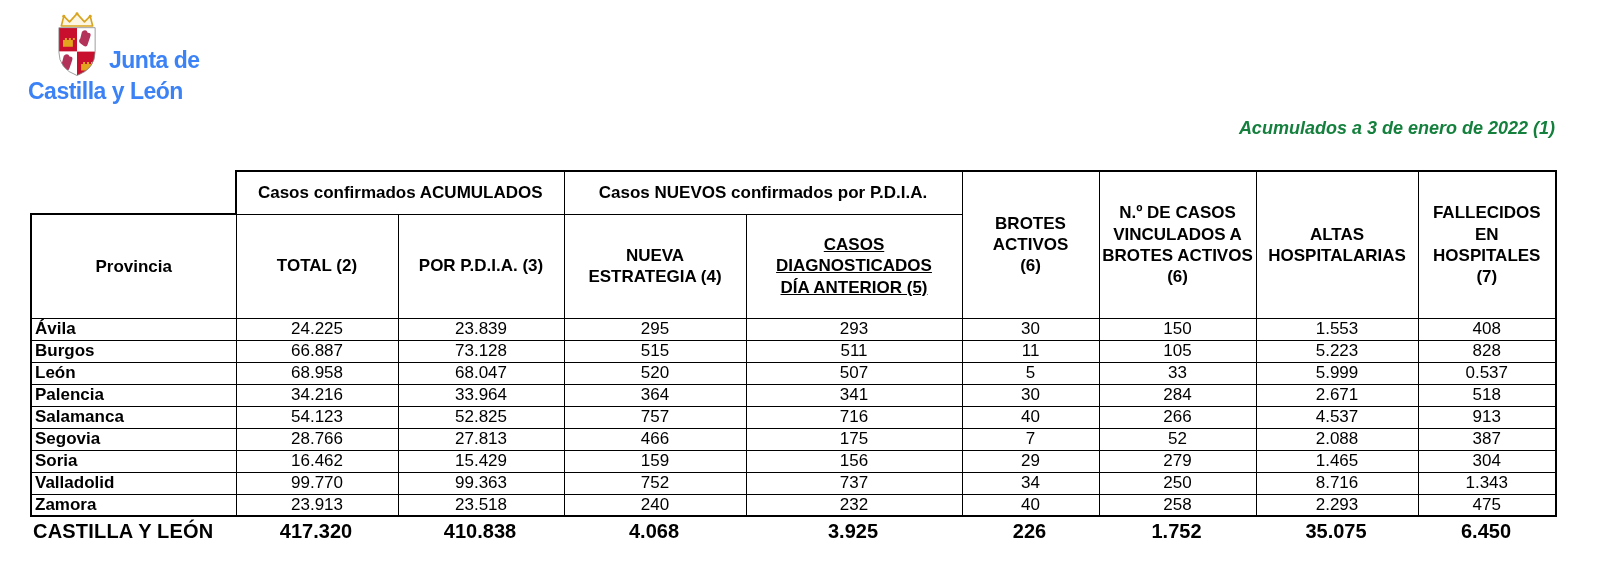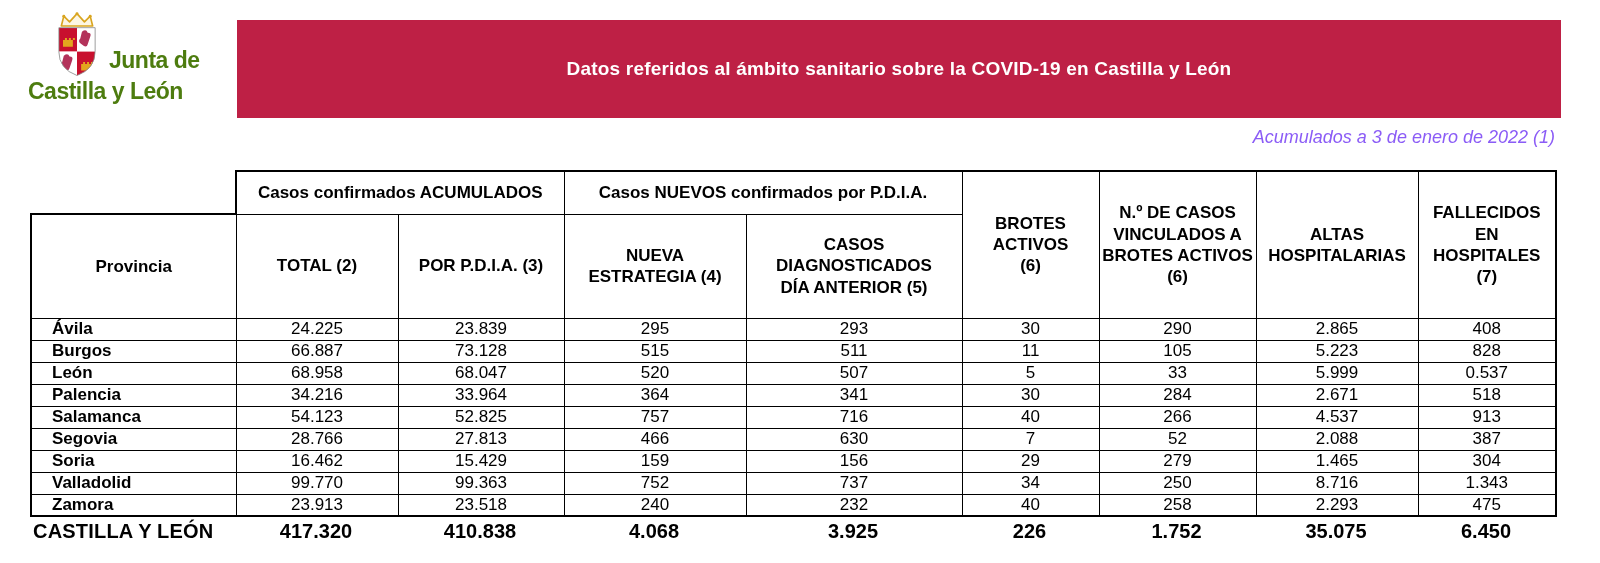--- a/index.html
+++ b/index.html
@@ -1,52 +1,52 @@
 <!DOCTYPE html>
 <html><head>
 <meta charset="utf-8">
 <style>
   html,body{margin:0;padding:0;background:#ffffff;}
   body{width:1600px;height:563px;font-family:"Liberation Sans", sans-serif;overflow:hidden;}
   .page{position:relative;width:1600px;height:563px;background:#fff;}
 
   
-  .logo{position:absolute;left:28px;top:12px;width:185px;color:#4d7c0f;}
+  .logo{position:absolute;left:28px;top:12px;width:185px;color:#3b82f6;}
   .logo-top{display:flex;align-items:flex-end;gap:7px;padding-left:24px;}
   .logo-top .l1{font-weight:bold;font-size:23px;line-height:1;padding-bottom:6px;letter-spacing:-0.5px;}
   .logo-bottom{font-weight:bold;font-size:23px;line-height:1;margin-top:2px;letter-spacing:-0.5px;white-space:nowrap;}
 
   
   .banner{position:absolute;left:237px;top:20px;width:1324px;height:98px;
           display:flex;align-items:center;justify-content:center;}
   .banner-title{color:#ffffff;font-weight:bold;font-size:19px;letter-spacing:0.2px;}
 
   
-  .note{position:absolute;top:127px;right:45px;font-size:18px;font-style:italic;font-weight:normal;color:#8b5cf6;}
+  .note{position:absolute;top:118px;right:45px;font-size:18px;font-style:italic;font-weight:bold;color:#15803d;}
 
   
   table{border-collapse:collapse;table-layout:fixed;}
   .main-table{position:absolute;left:30px;top:170px;width:1525px;}
   .main-table th,.main-table td{border:1px solid #000;color:#000;overflow:hidden;}
   .main-table th{font-weight:bold;font-size:17px;text-align:center;vertical-align:middle;line-height:1.25;padding:0 8px;}
   .row-group{height:43px;}
   .row-sub{height:104px;}
   .stub{border:none !important;background:#fff;}
   .bt2{border-top-width:2px !important;}
   .bl2{border-left-width:2px !important;}
   .br2{border-right-width:2px !important;}
   .last-row td{border-bottom-width:2px !important;}
-  .th-diag{padding:0 20px !important;}
+  .th-diag{padding:0 20px !important;text-decoration:underline;}
   .th-brotes{padding:0 20px !important;}
   .th-vinc{padding:0 0 !important;}
   .th-altas{padding:16px 4px !important;}
   .th-fall{padding:12px 10px !important;}
   .main-table tbody tr{height:22px;}
   .main-table td{font-size:17px;line-height:20px;}
-  td.prov{font-weight:bold;text-align:left;padding:0 20px;}
+  td.prov{font-weight:bold;text-align:left;padding:0 3px;}
   td.num{text-align:center;padding:0 2px;}
 
   .total-table{position:absolute;left:30px;top:517px;width:1525px;}
   .total-table td{border:none;font-weight:bold;font-size:20px;height:29px;color:#000;vertical-align:middle;}
   .total-table td.t-label{text-align:left;padding:0 3px;letter-spacing:0.2px;}
   .total-table td.t-num{text-align:center;padding:0 2px;}
 </style>
 </head>
 <body>
 
@@ -72,23 +72,20 @@
           <path d="M36,24 q5,-4 7,1 q5,0 3,5 l-3,9 q-1,4 -5,2 l-4,-3 q-3,-3 0,-6 l1,-4 z" fill="#B3325A"></path>
           <path d="M14,53 q5,-4 7,1 q5,0 3,5 l-3,9 q-1,4 -5,2 l-4,-3 q-3,-3 0,-6 l1,-4 z" fill="#B3325A"></path>
         </g>
         <path d="M8,19 h44 v29 q0,21 -22,29 q-22,-8 -22,-29 z" fill="none" stroke="#8a8a8a" stroke-width="1"></path>
       </svg>
       <span class="l1">Junta de</span>
     </div>
     <div class="logo-bottom">Castilla y León</div>
   </div>
 
-  <div class="banner" id="banner" style="background: rgb(190, 32, 69);">
-    <span class="banner-title" style="color: rgb(255, 255, 255);">Datos referidos al ámbito sanitario sobre la COVID-19 en Castilla y León</span>
-  </div>
 
   <div class="note">Acumulados a 3 de enero de 2022 (1)</div>
 
   <table class="main-table">
     <colgroup>
       <col style="width:205px">
         <col style="width:162px">
         <col style="width:166px">
       <col style="width:182px">
         <col style="width:216px">
@@ -116,22 +113,22 @@
       </tr>
     </thead>
     <tbody id="table-body">
         <tr>
       <td class="prov bl2">Ávila</td>
       <td class="num">24.225</td>
       <td class="num">23.839</td>
       <td class="num">295</td>
       <td class="num">293</td>
       <td class="num">30</td>
-      <td class="num">290</td>
-      <td class="num">2.865</td>
+      <td class="num">150</td>
+      <td class="num">1.553</td>
       <td class="num br2">408</td>
     </tr>
         <tr>
       <td class="prov bl2">Burgos</td>
       <td class="num">66.887</td>
       <td class="num">73.128</td>
       <td class="num">515</td>
       <td class="num">511</td>
       <td class="num">11</td>
       <td class="num">105</td>
@@ -169,21 +166,21 @@
       <td class="num">40</td>
       <td class="num">266</td>
       <td class="num">4.537</td>
       <td class="num br2">913</td>
     </tr>
         <tr>
       <td class="prov bl2">Segovia</td>
       <td class="num">28.766</td>
       <td class="num">27.813</td>
       <td class="num">466</td>
-      <td class="num">630</td>
+      <td class="num">175</td>
       <td class="num">7</td>
       <td class="num">52</td>
       <td class="num">2.088</td>
       <td class="num br2">387</td>
     </tr>
         <tr>
       <td class="prov bl2">Soria</td>
       <td class="num">16.462</td>
       <td class="num">15.429</td>
       <td class="num">159</td>

